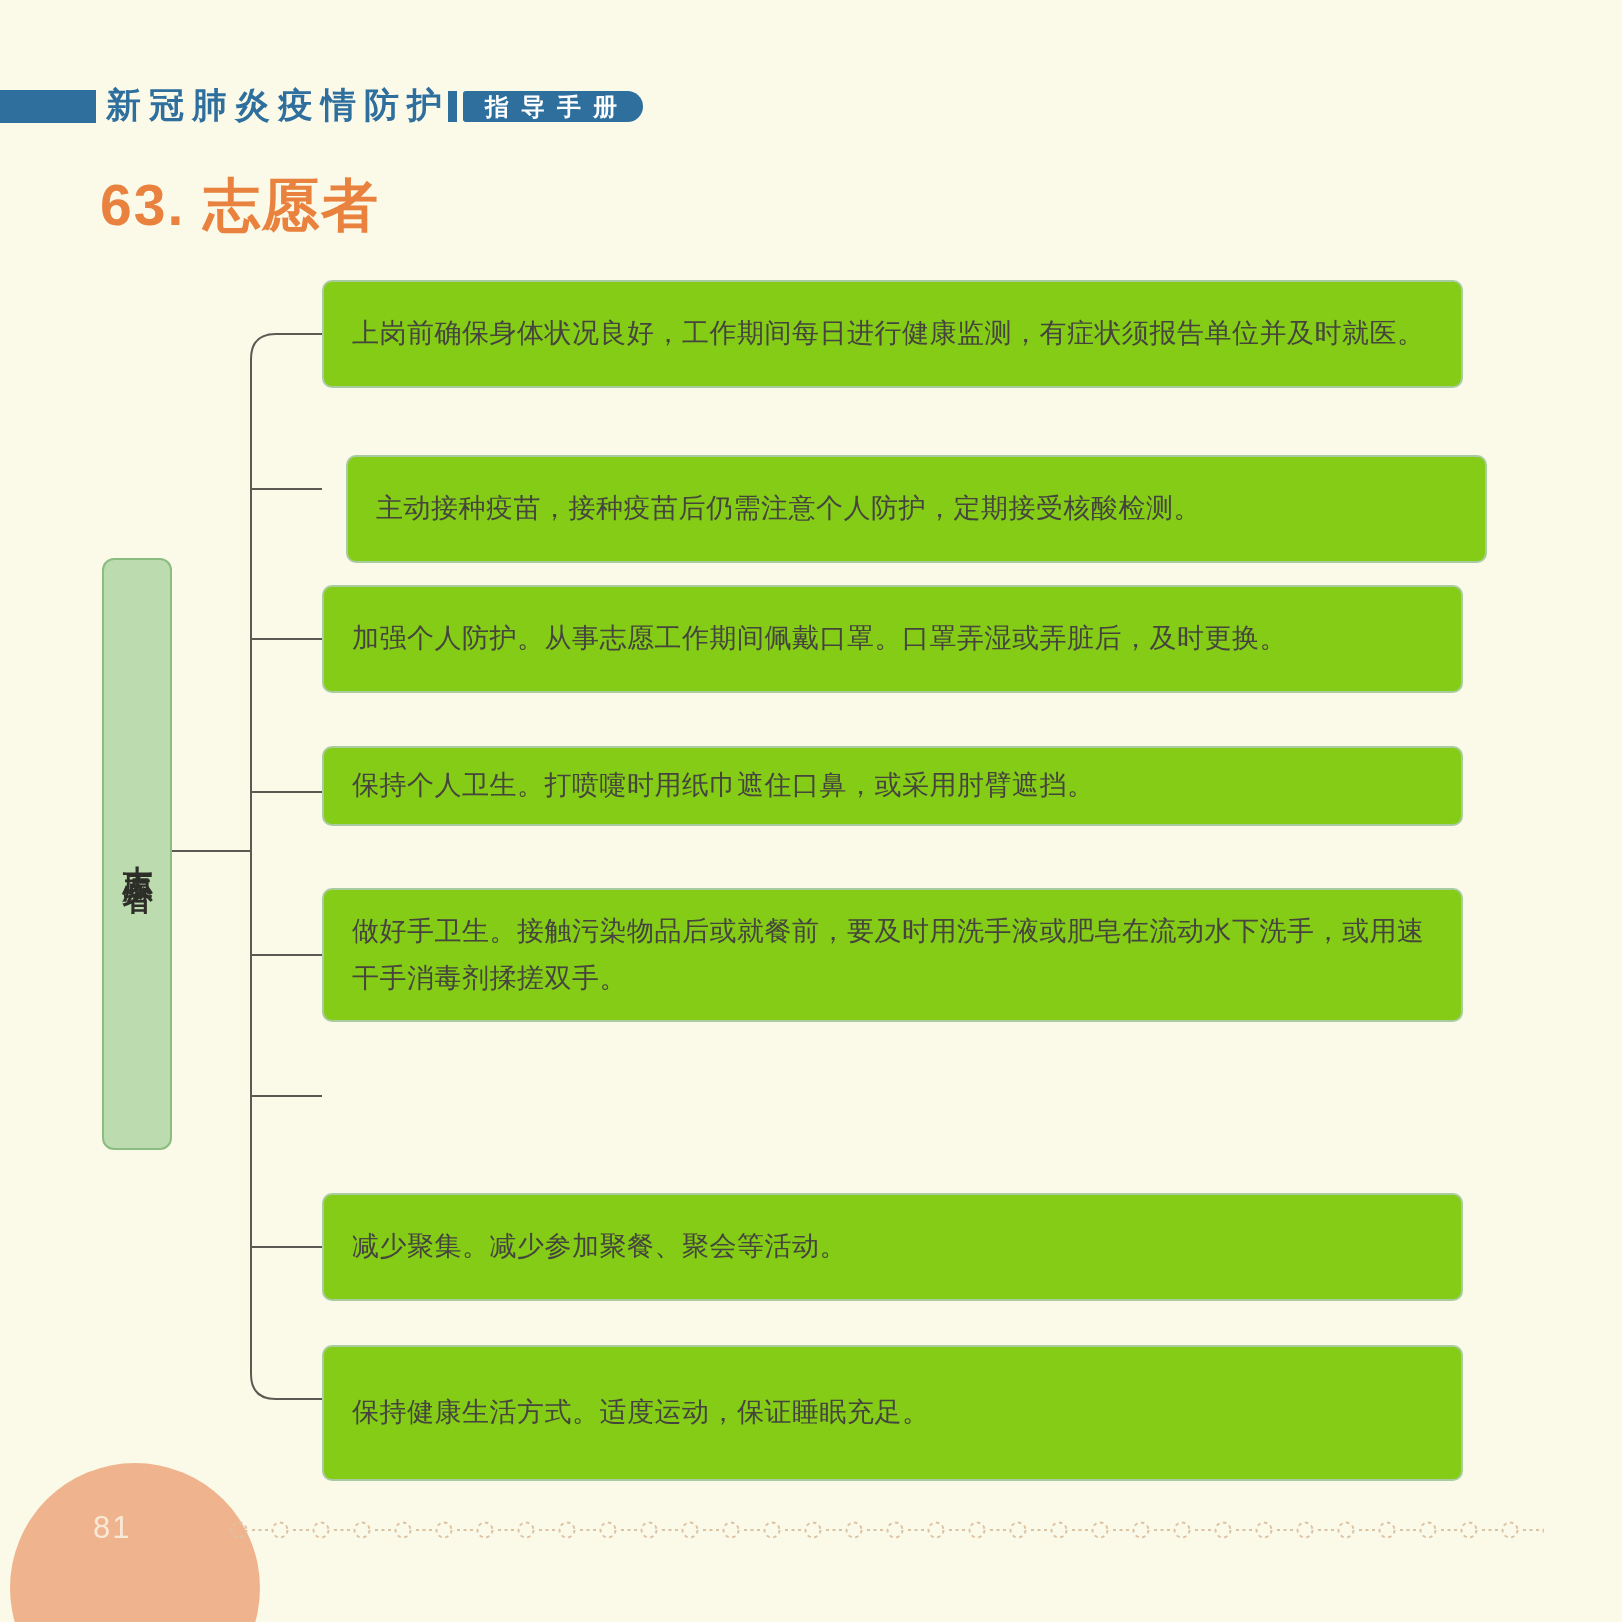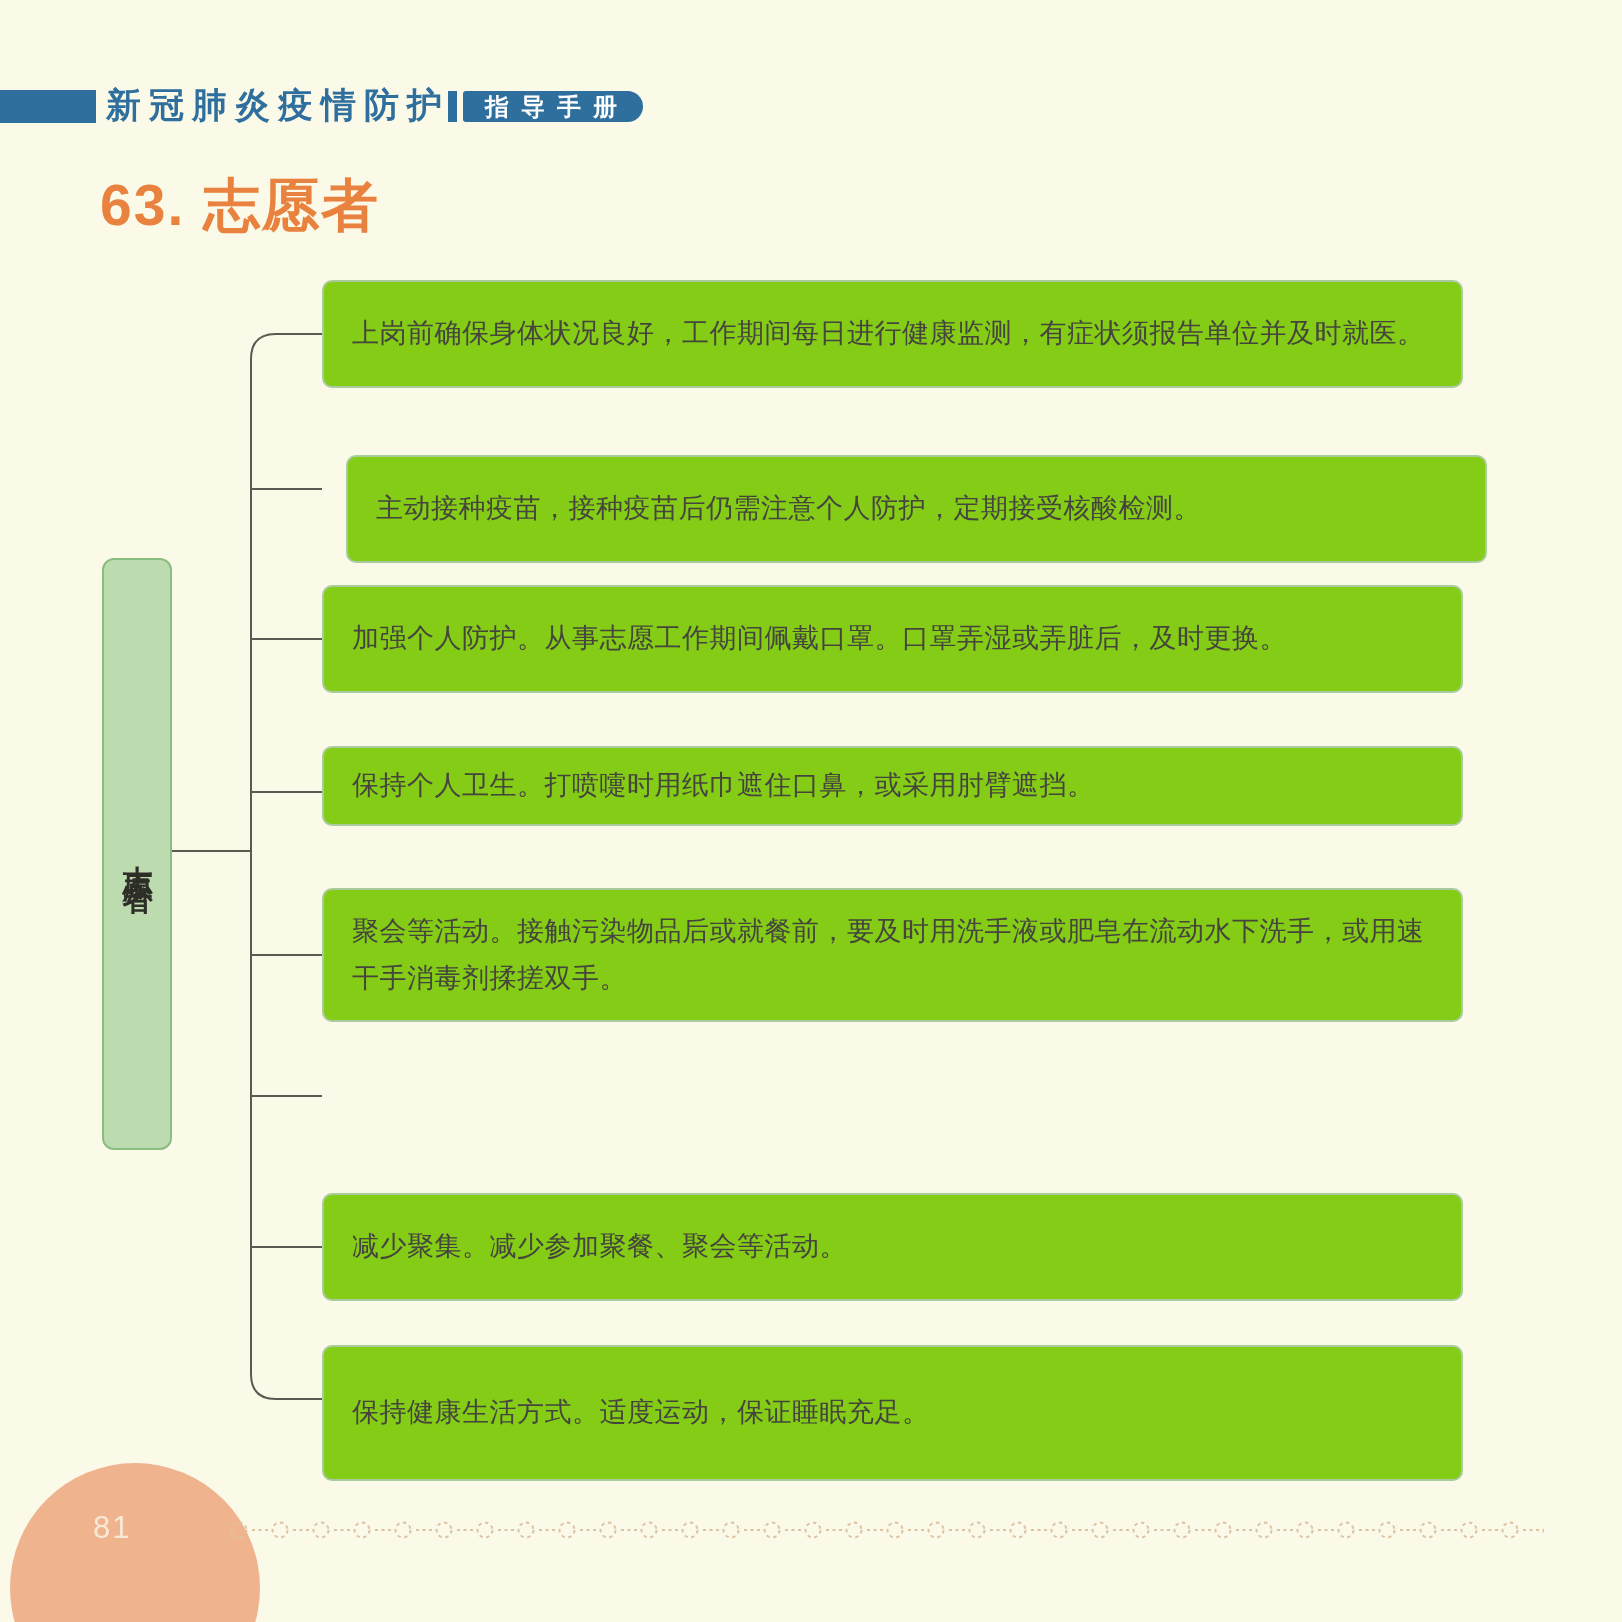--- a/index.html
+++ b/index.html
@@ -99,21 +99,21 @@
       <path d="M251,1247 H322"></path>
     </g>
   </svg>
 
   <div class="root-node">志愿者</div>
 
   <div class="guideline-box" style="top:280px;height:108px;">上岗前确保身体状况良好，工作期间每日进行健康监测，有症状须报告单位并及时就医。</div>
   <div class="guideline-box" style="top:455px;height:108px;margin-left:24px;">主动接种疫苗，接种疫苗后仍需注意个人防护，定期接受核酸检测。</div>
   <div class="guideline-box" style="top:585px;height:108px;">加强个人防护。从事志愿工作期间佩戴口罩。口罩弄湿或弄脏后，及时更换。</div>
   <div class="guideline-box" style="top:738px;height:80px;margin-top:8px;">保持个人卫生。打喷嚏时用纸巾遮住口鼻，或采用肘臂遮挡。</div>
-  <div class="guideline-box" style="top:888px;height:134px;">聚会等活动。接触污染物品后或就餐前，要及时用洗手液或肥皂在流动水下洗手，或用速干手消毒剂揉搓双手。</div>
+  <div class="guideline-box" style="top:888px;height:134px;">做好手卫生。接触污染物品后或就餐前，要及时用洗手液或肥皂在流动水下洗手，或用速干手消毒剂揉搓双手。</div>
   <div class="guideline-box" style="top:1193px;height:108px;">减少聚集。减少参加聚餐、聚会等活动。</div>
   <div class="guideline-box" style="top:1345px;height:136px;">保持健康生活方式。适度运动，保证睡眠充足。</div>
 
   <div class="page-circle"></div>
   <div class="page-number">81</div>
 
   <svg class="dotted-divider" width="1316" height="26" viewBox="0 0 1316 26">
     <defs>
       <pattern id="dotpat" width="41" height="26" patternUnits="userSpaceOnUse">
         <circle cx="11" cy="13" r="7.5" fill="none" stroke="#dcc3a4" stroke-width="2" stroke-dasharray="3.5 3.5"></circle>

